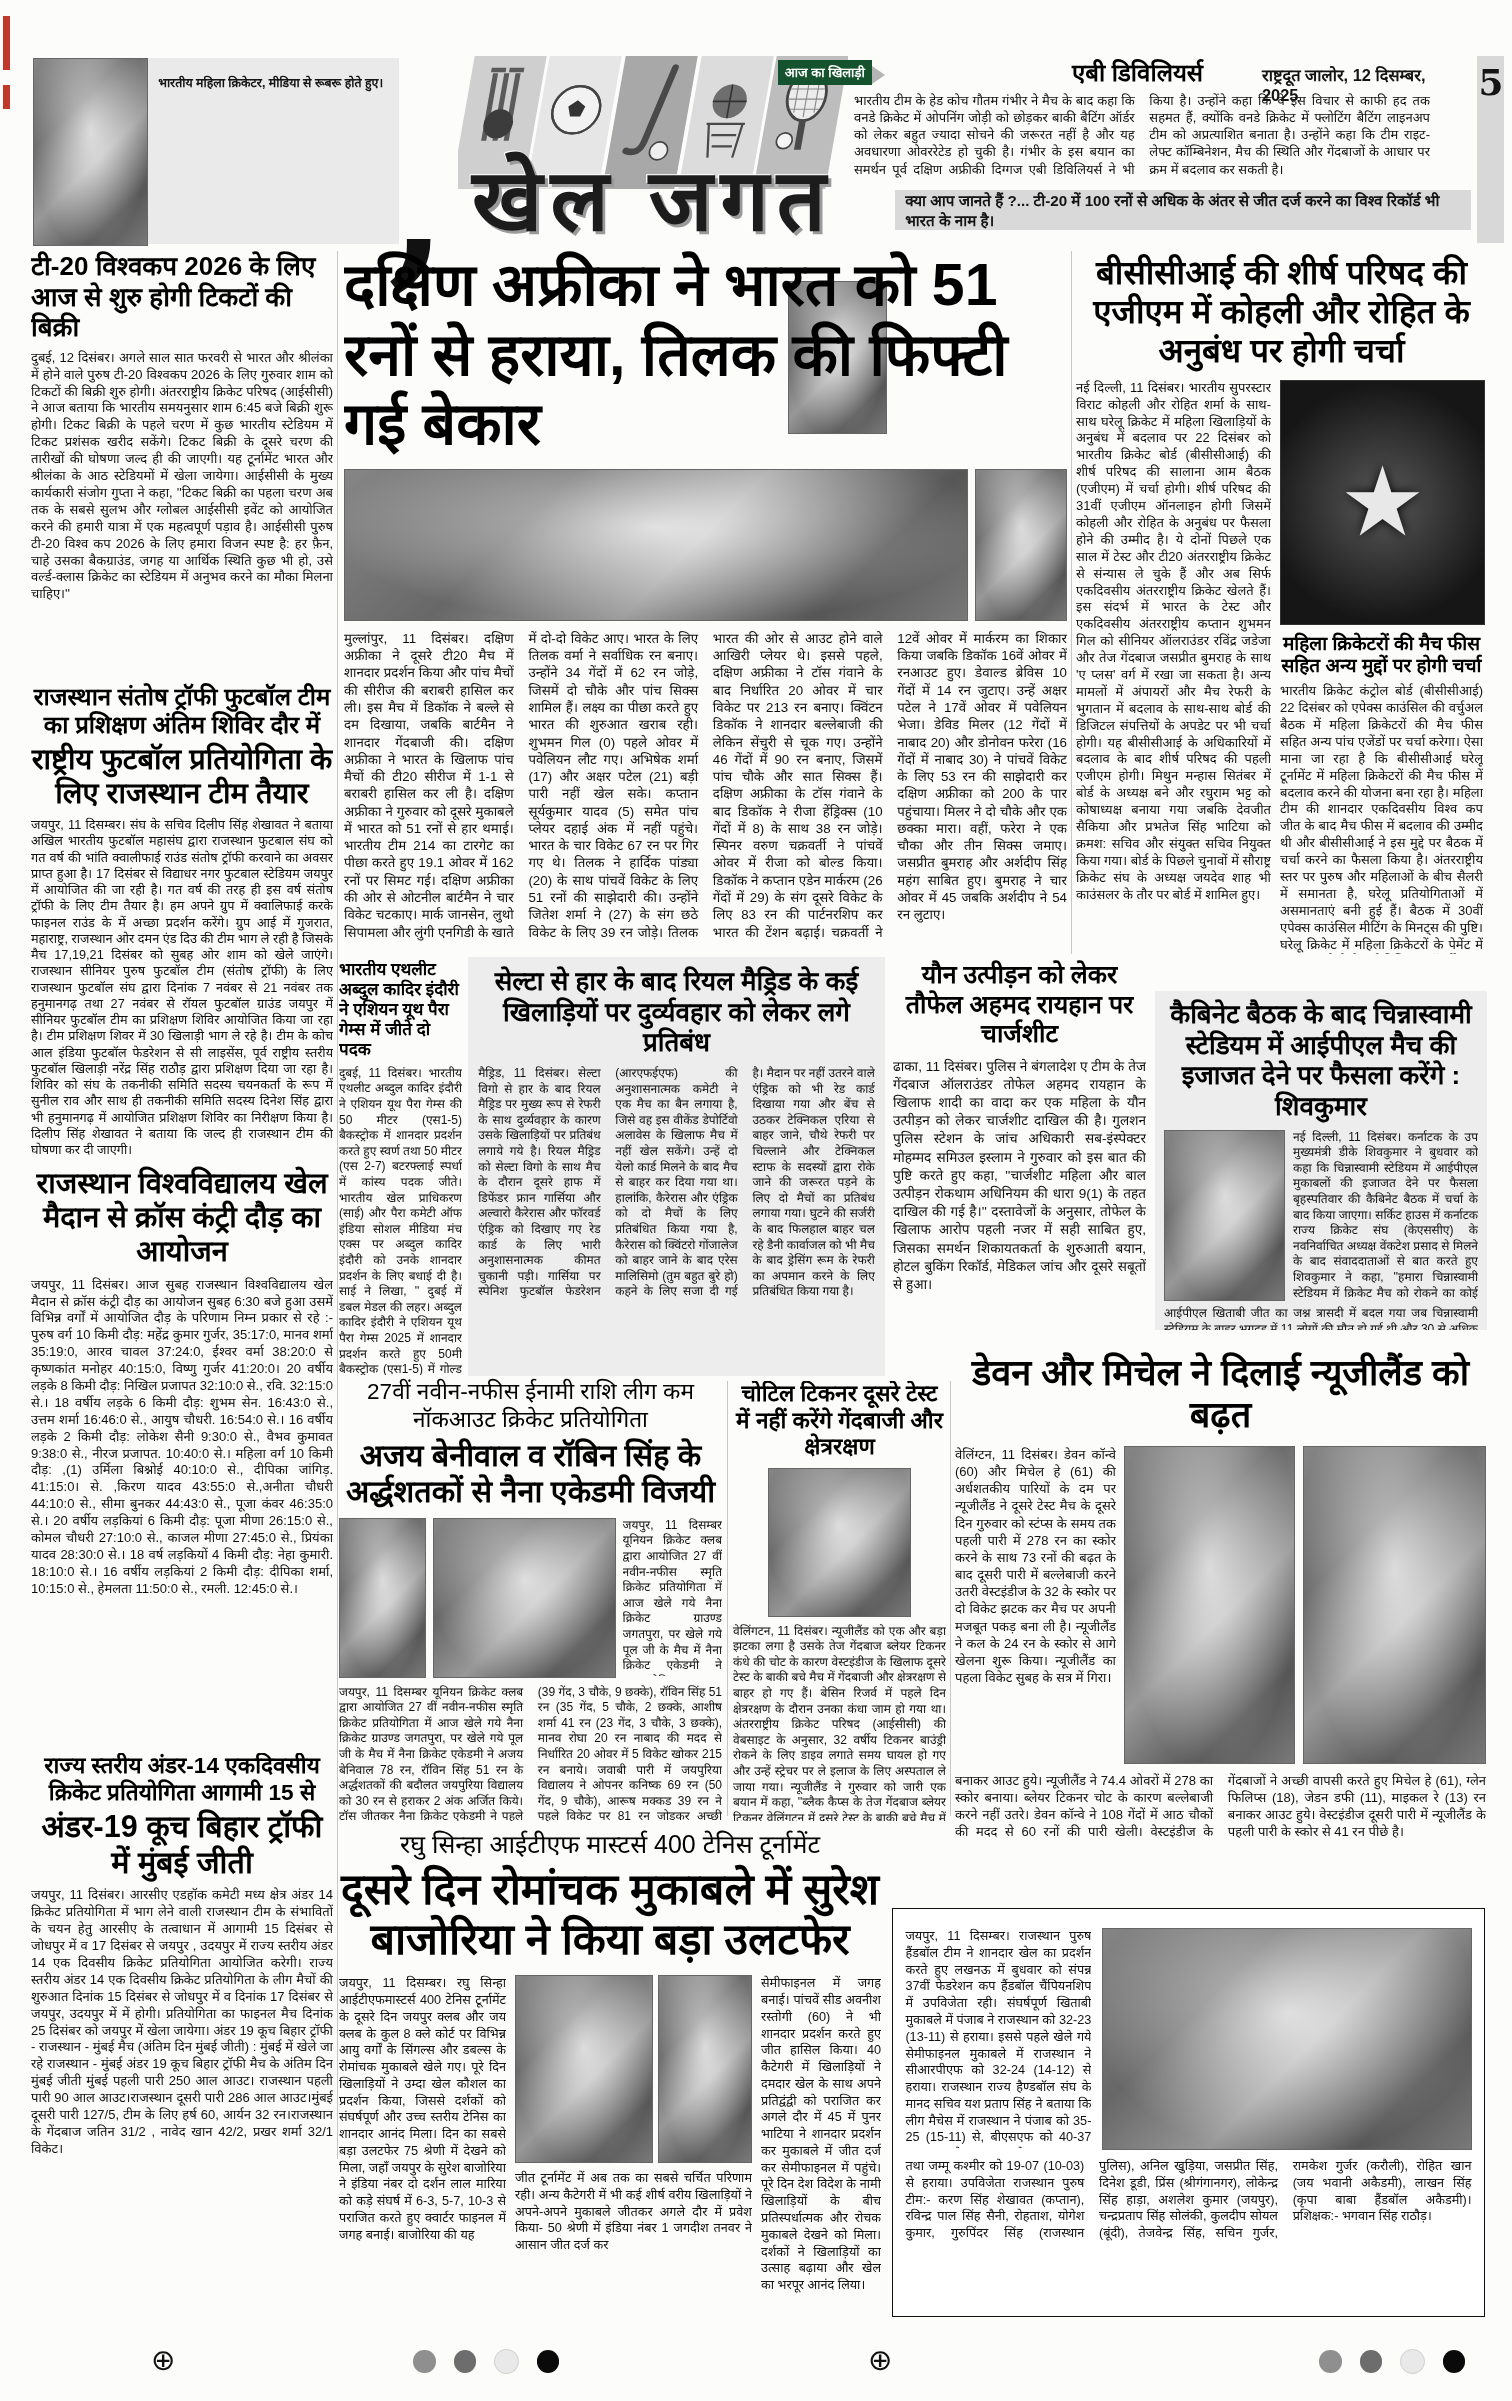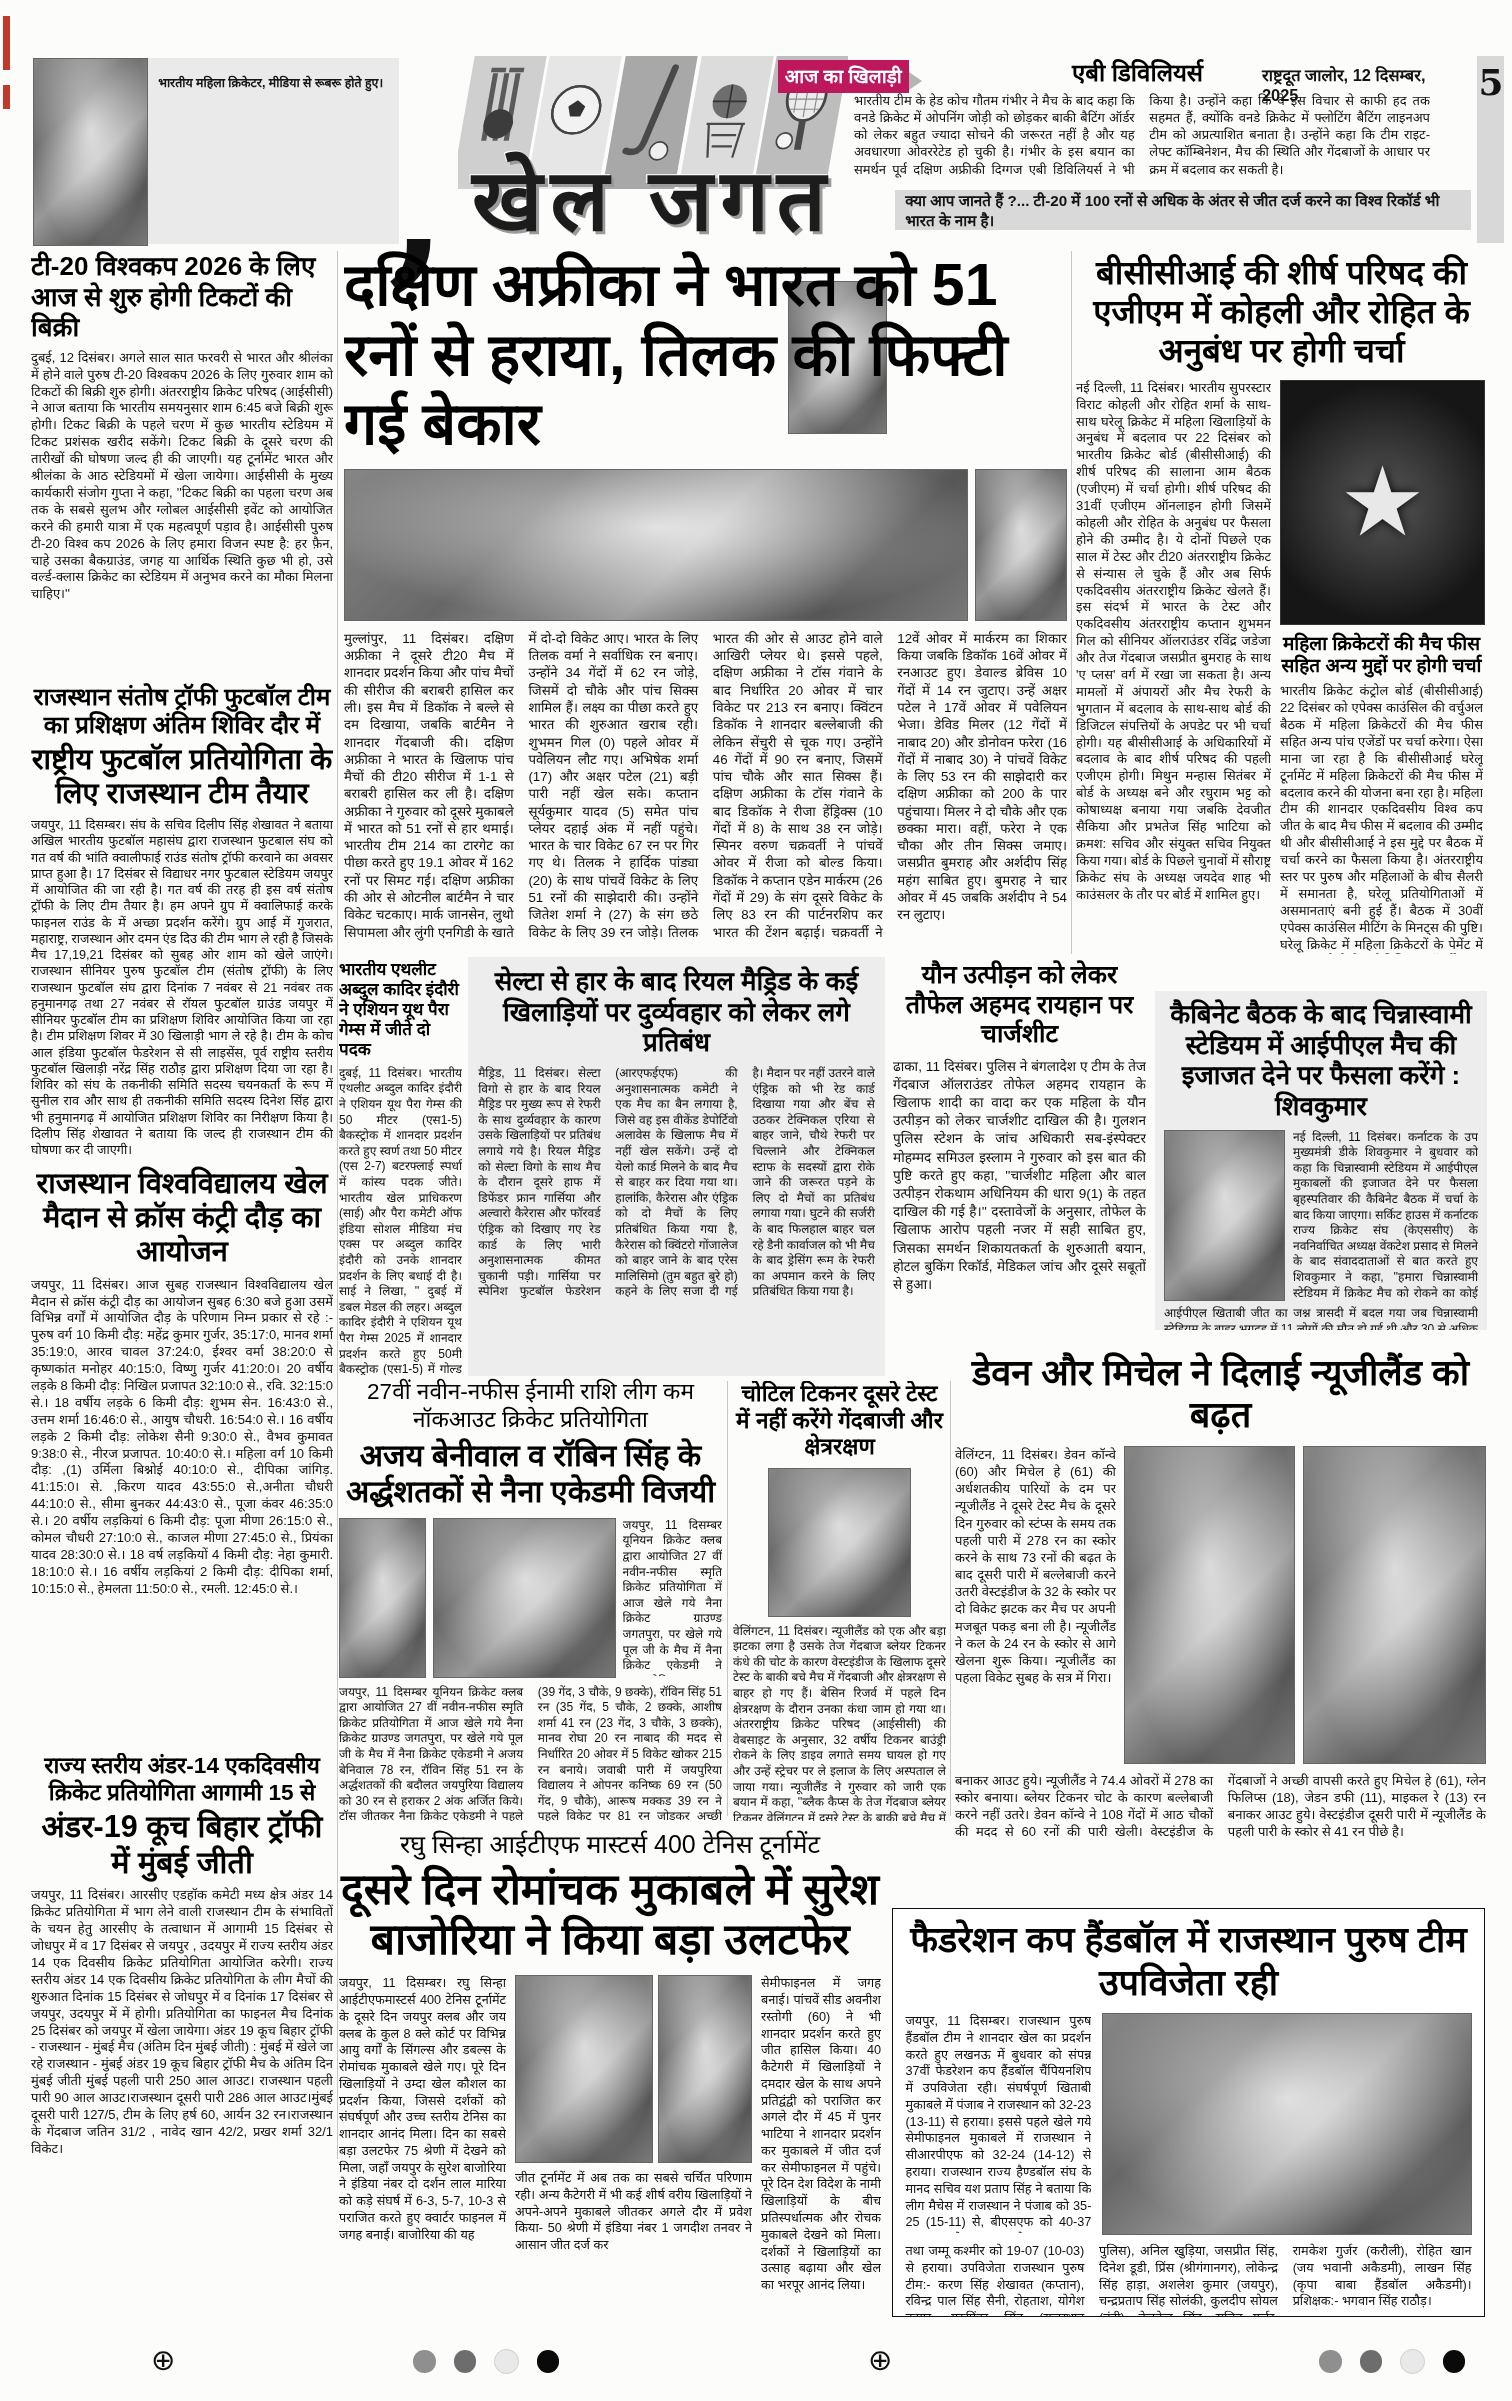--- a/index.html
+++ b/index.html
@@ -86,21 +86,21 @@
           <ellipse cx="66" cy="70" rx="34" ry="44" fill="#ececec" stroke="#444" stroke-width="5"></ellipse>
           <path d="M48 40 v60 M66 32 v76 M84 40 v60 M36 58 h60 M34 76 h64 M40 94 h52" stroke="#888" stroke-width="2"></path>
           <rect x="60" y="112" width="12" height="54" fill="#4a4a4a"></rect>
           <circle cx="40" cy="150" r="14" fill="#f5f5f5" stroke="#444" stroke-width="3"></circle>
         </svg>
     </div>
     <div class="mast-title">खेल जगत</div>
   </div>
 
   <div class="abs" style="left:778px;top:60px;">
-    <span class="badge" style="background:#be185d;color:#fff;font-size:19px;padding:3.4px 6.8px;text-align:right;">आज का खिलाड़ी</span><span class="tri"></span>
+    <span class="badge" style="background:#14532d;color:#fff;font-size:13px;padding:3.4px 6.8px;text-align:right;">आज का खिलाड़ी</span><span class="tri"></span>
   </div>
   <div class="abs hl ctr" style="left:1016px;top:59px;width:243px;font-size:24px;">एबी डिविलियर्स</div>
   <div class="abs" style="left:1262px;top:63px;width:186px;font-weight:bold;font-size:16.4px;">राष्ट्रदूत जालोर, 12 दिसम्बर, 2025</div>
   <div class="pgnumbar" style="left:1477px;top:56px;width:27px;height:187px;"></div>
   <div class="abs" style="left:1478px;top:61px;width:26px;text-align:center;font-family:'DejaVu Serif',serif;font-size:36px;font-weight:bold;">5</div>
 
   <div class="abs ph" style="left:788px;top:93px;width:97px;height:151px;"></div>
   <div class="abs" style="left:854px;top:92px;width:576px;height:91px;overflow:hidden;">
     <div class="cols2 body" style="font-size:13px;line-height:1.32;">
       <span>भारतीय टीम के हेड कोच गौतम गंभीर ने मैच के बाद कहा कि वनडे क्रिकेट में ओपनिंग जोड़ी को छोड़कर बाकी बैटिंग ऑर्डर को लेकर बहुत ज्यादा सोचने की जरूरत नहीं है और यह अवधारणा ओवररेटेड हो चुकी है। गंभीर के इस बयान का समर्थन पूर्व दक्षिण अफ्रीकी दिग्गज एबी डिविलियर्स ने</span>
@@ -231,21 +231,20 @@
           <div class="ph" style="width:138px;height:186px;"></div>
           <div class="ph" style="width:93px;height:186px;"></div>
         </div>
         <div class="body" style="font-size:12.7px;line-height:1.32;margin-top:6.8px;height:144px;overflow:hidden;">जीत टूर्नामेंट में अब तक का सबसे चर्चित परिणाम रही। अन्य कैटेगरी में भी कई शीर्ष वरीय खिलाड़ियों ने अपने-अपने मुकाबले जीतकर अगले दौर में प्रवेश किया- 50 श्रेणी में इंडिया नंबर 1 जगदीश तनवर ने आसान जीत दर्ज कर</div>
       </div>
       <div class="body" style="flex:1;font-size:12.7px;line-height:1.32;height:339px;overflow:hidden;">सेमीफाइनल में जगह बनाई। पांचवें सीड अवनीश रस्तोगी (60) ने भी शानदार प्रदर्शन करते हुए जीत हासिल किया। 40 कैटेगरी में खिलाड़ियों ने दमदार खेल के साथ अपने प्रतिद्वंद्वी को पराजित कर अगले दौर में 45 में पुनर भाटिया ने शानदार प्रदर्शन कर मुकाबले में जीत दर्ज कर सेमीफाइनल में पहुंचे। पूरे दिन देश विदेश के नामी खिलाड़ियों के बीच प्रतिस्पर्धात्मक और रोचक मुकाबले देखने को मिला। दर्शकों ने खिलाड़ियों का उत्साह बढ़ाया और खेल का भरपूर आनंद लिया।</div>
     </div>
   </div>
 
   <div class="art boxed" style="left:892px;top:1908px;width:593px;height:409px;padding:10.2px 12.4px;box-sizing:border-box;background:#fff;">
-    <div class="hl ctr" style="font-size:36px;">फैडरेशन कप हैंडबॉल में राजस्थान पुरुष टीम उपविजेता रही</div>
     <div style="display:flex;gap:10.2px;margin-top:9px;">
       <div class="body" style="width:186px;flex:none;font-size:12.7px;line-height:1.32;height:220px;overflow:hidden;">जयपुर, 11 दिसम्बर। राजस्थान पुरुष हैंडबॉल टीम ने शानदार खेल का प्रदर्शन करते हुए लखनऊ में बुधवार को संपन्न 37वीं फेडरेशन कप हैंडबॉल चैंपियनशिप में उपविजेता रही। संघर्षपूर्ण खिताबी मुकाबले में पंजाब ने राजस्थान को 32-23 (13-11) से हराया। इससे पहले खेले गये सेमीफाइनल मुकाबले में राजस्थान ने सीआरपीएफ को 32-24 (14-12) से हराया। राजस्थान राज्य हैण्डबॉल संघ के मानद सचिव यश प्रताप सिंह ने बताया कि लीग मैचेस में राजस्थान ने पंजाब को 35-25 (15-11) से, बीएसएफ को 40-37 (19-13) से, महाराष्ट्र को 31-19 (21-10) से, सीआईएसएफ को 33-32 (16-18) से</div>
       <div class="ph" style="flex:1;height:220px;"></div>
     </div>
     <div class="cols3 body" style="font-size:12.7px;line-height:1.32;margin-top:8px;height:96px;overflow:hidden;">तथा जम्मू कश्मीर को 19-07 (10-03) से हराया। उपविजेता राजस्थान पुरुष टीम:- करण सिंह शेखावत (कप्तान), रविन्द्र पाल सिंह सैनी, रोहताश, योगेश कुमार, गुरुपिंदर सिंह (राजस्थान पुलिस), अनिल खुड़िया, जसप्रीत सिंह, दिनेश डूडी, प्रिंस (श्रीगंगानगर), लोकेन्द्र सिंह हाड़ा, अशलेश कुमार (जयपुर), चन्द्रप्रताप सिंह सोलंकी, कुलदीप सोयल (बूंदी), तेजवेन्द्र सिंह, सचिन गुर्जर, रामकेश गुर्जर (करौली), रोहित खान (जय भवानी अकैडमी), लाखन सिंह (कृपा बाबा हैंडबॉल अकैडमी)। प्रशिक्षक:- भगवान सिंह राठौड़।</div>
   </div>
 
   <div class="abs" style="left:151px;top:2343px;font-size:29px;color:#111;">⊕</div>
   <div class="abs" style="left:404px;top:2349px;">
     <span class="dot" style="background:#8f8f8f;"></span><span class="dot" style="background:#6d6d6d;"></span><span class="dot" style="background:#e9e9e9;border:0.6px solid #cfcfcf;"></span><span class="dot" style="background:#0a0a0a;"></span>

